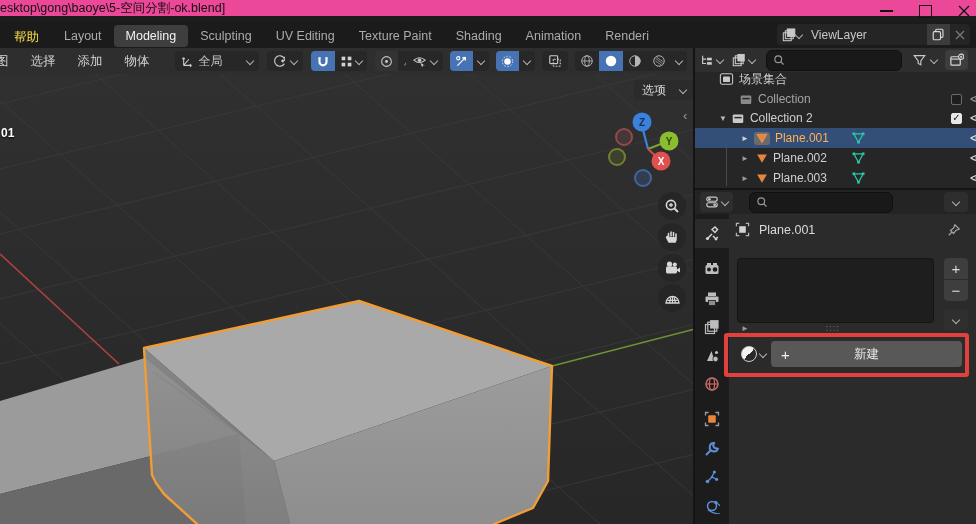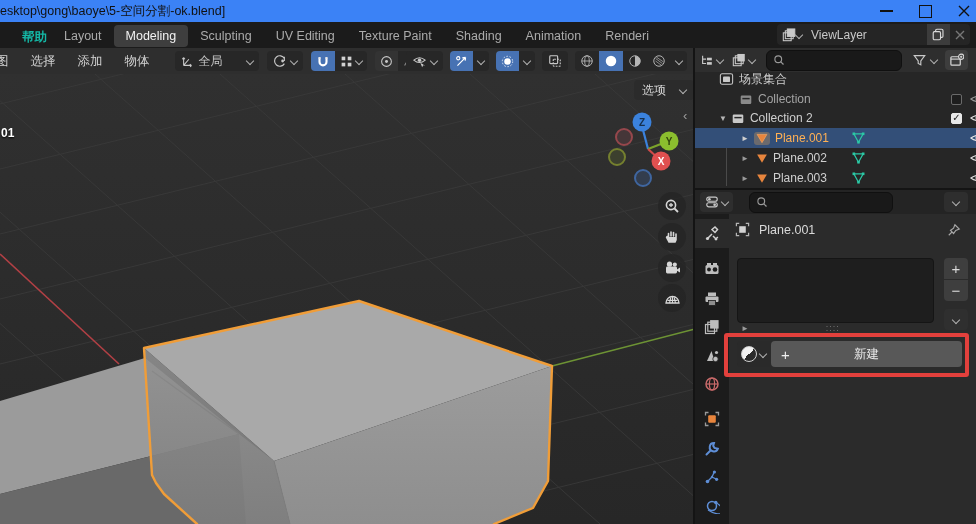--- a/index.html
+++ b/index.html
@@ -5,21 +5,21 @@
   html,body{margin:0;padding:0;background:#000;}
   body{font-family:"Liberation Sans","DejaVu Sans",sans-serif;}
   .window{position:relative;width:976px;height:524px;overflow:hidden;background:#1d1d1d;}
   .abs{position:absolute;}
   .hrow{display:flex;align-items:center;}
   .txt{color:#c8c8c8;font-size:12px;white-space:nowrap;}
   .cv{display:inline-block;width:5px;height:5px;border-right:1.5px solid #b0b0b0;border-bottom:1.5px solid #b0b0b0;transform:rotate(45deg);flex:0 0 auto;}
   .cv.dim{border-color:#6f6f6f;}
   .ic{display:block;flex:0 0 auto;}
   
-  .titlebar{left:0;top:0;width:976px;height:22px;background:#3b82f6;display:flex;align-items:center;}
+  .titlebar{left:0;top:0;width:976px;height:16px;background:#ec4899;display:flex;align-items:center;}
   .title-text{color:#111;font-size:12.5px;margin-left:0px;white-space:nowrap;}
   .win-ctrls{position:absolute;right:6px;top:0;height:22px;display:flex;align-items:center;gap:26px;}
   
   .menubar{left:0;top:22px;width:976px;height:26px;background:#1b1b1b;}
   .tab{padding:4px 12px;font-size:12.5px;color:#ababab;border-radius:4px;}
   .tab.active{background:#3e3e3e;color:#f2f2f2;}
   .idblock{height:21px;background:#252525;border-radius:4px;display:flex;align-items:center;overflow:hidden;}
   .idblock .seg{height:100%;display:flex;align-items:center;padding:0 5px;}
   .idblock .seg.light{background:#3c3c3c;}
   
@@ -69,21 +69,21 @@
     <div class="win-ctrls">
       <span style="display:block;width:13px;height:1.5px;background:#111;"></span>
       <span style="display:block;width:11px;height:11px;border:1.5px solid #111;"></span>
       <svg width="12" height="12" viewBox="0 0 12 12">
           <path d="M1 1 L11 11 M11 1 L1 11" stroke="#111" stroke-width="1.4"></path>
         </svg>
     </div>
   </div>
 
   <div class="abs menubar">
-    <span class="abs tab" style="left:10px;top:3px;color:#14b8a6;font-weight:bold;">帮助</span>
+    <span class="abs tab" style="left:2px;top:3px;color:#fde047;">帮助</span>
     <div class="abs hrow" style="left:52px;top:3px;">
       <span class="tab">Layout</span>
       <span class="tab active">Modeling</span>
       <span class="tab">Sculpting</span>
       <span class="tab">UV Editing</span>
       <span class="tab">Texture Paint</span>
       <span class="tab">Shading</span>
       <span class="tab">Animation</span>
       <span class="tab">Renderi</span>
     </div>

